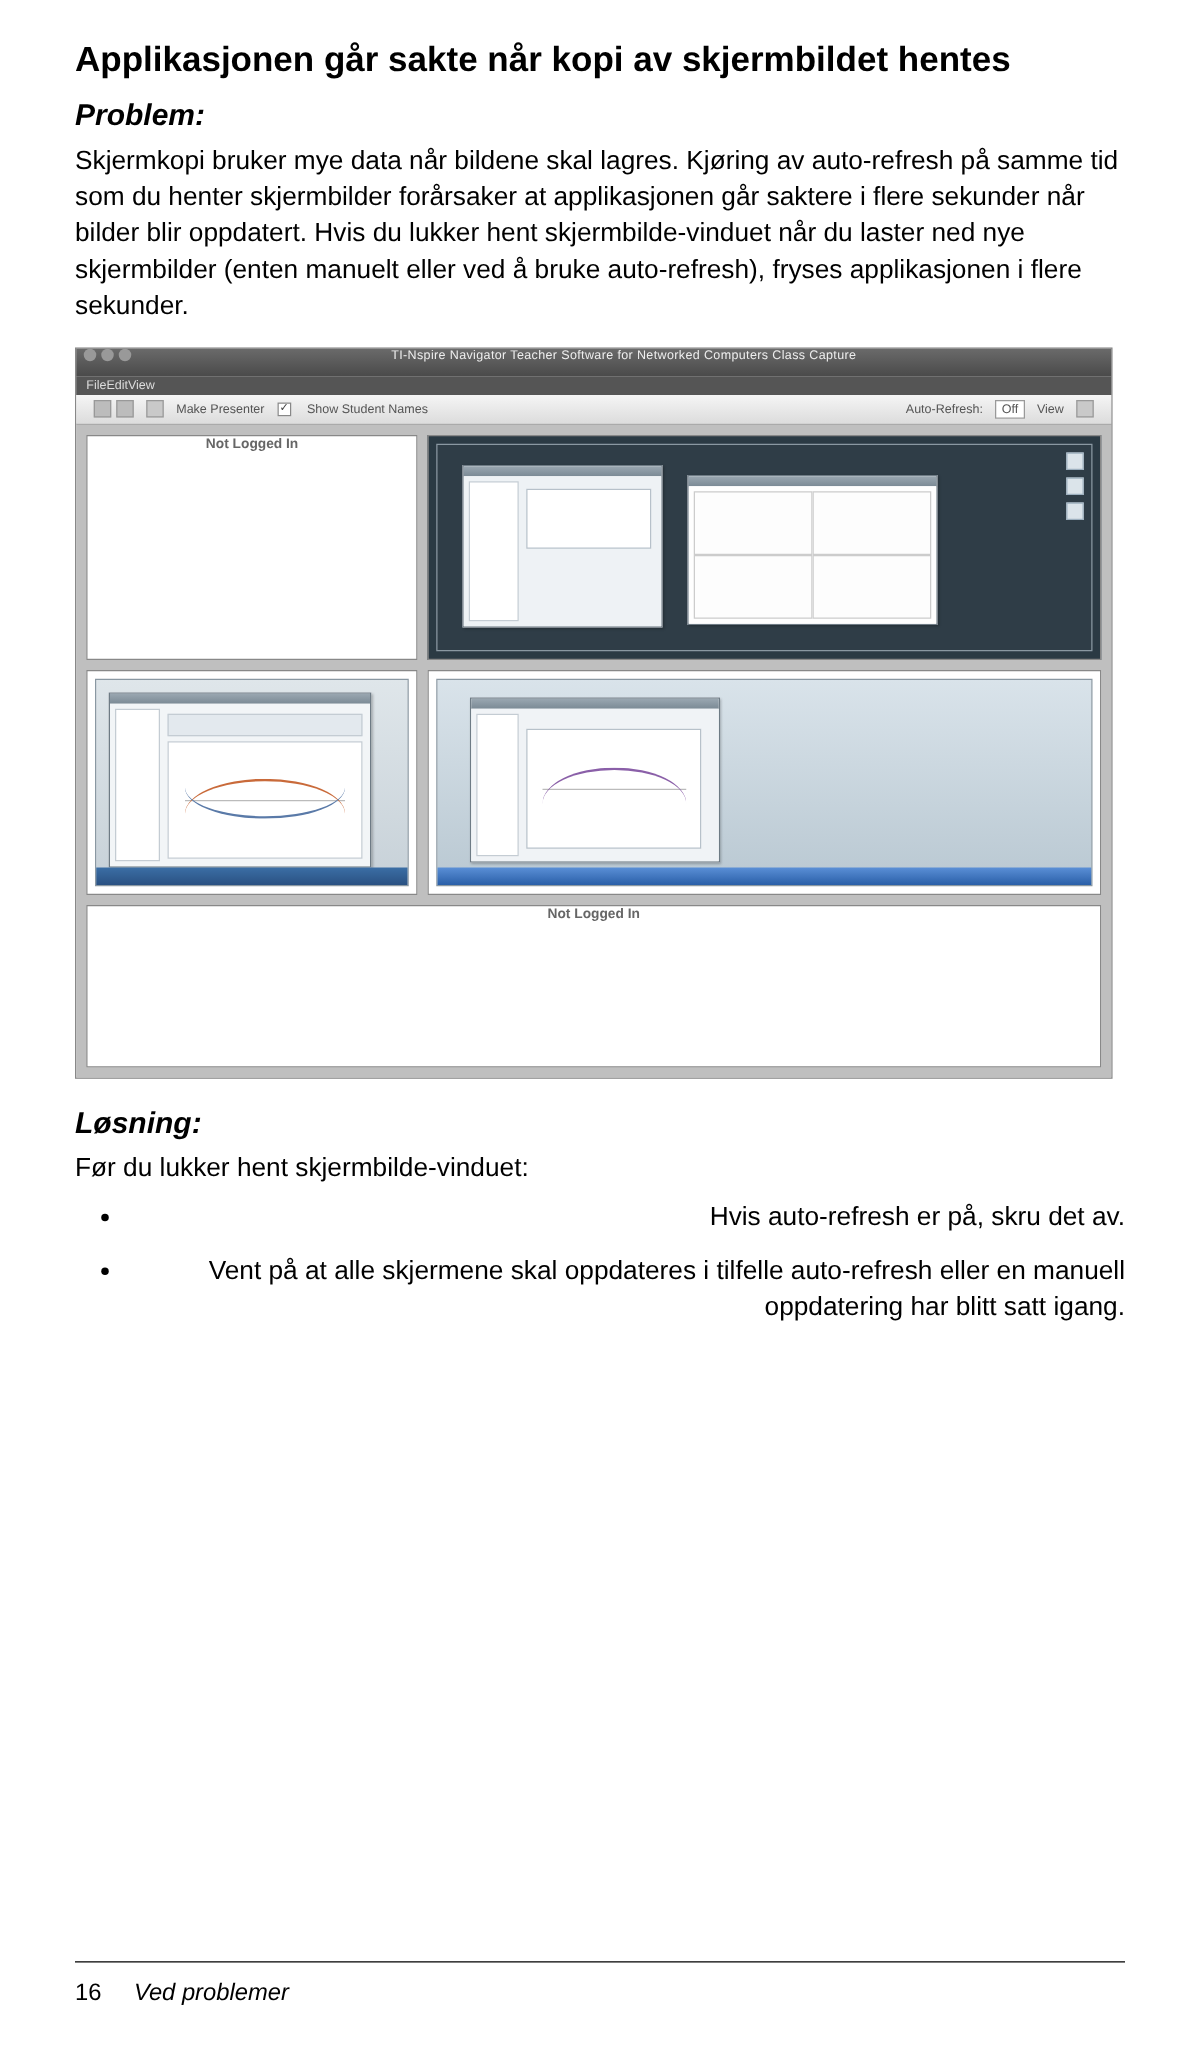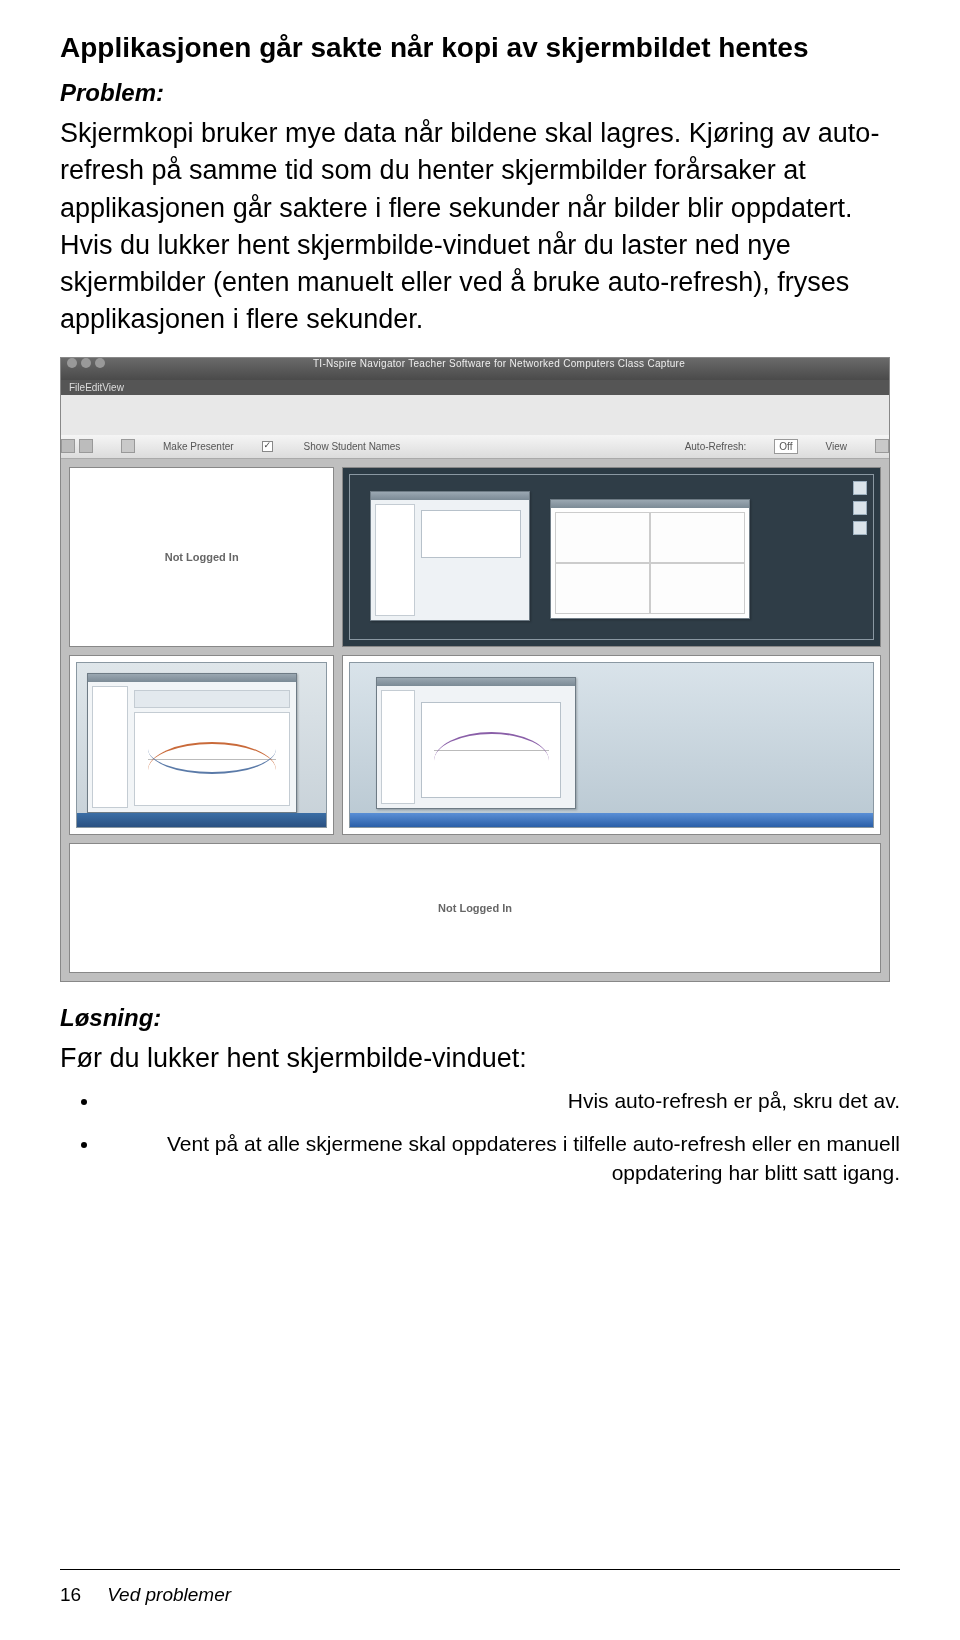--- a/index.html
+++ b/index.html
@@ -18,21 +18,21 @@
     margin-bottom: 14px;
     line-height: 1.25;
   }
   .subheading {
     font-size: 24px;
     font-style: italic;
     font-weight: bold;
     margin-bottom: 8px;
   }
   .para {
-    font-size: 27px;
+    font-size: 21px;
     line-height: 1.38;
     margin-bottom: 18px;
   }
   .screenshot-wrap {
     width: 830px;
     margin: 6px 0 22px 0;
   }
   .app-window {
     width: 100%;
     border: 1px solid #888;
@@ -49,40 +49,40 @@
   }
   .traffic { display: flex; gap: 4px; margin-right: 10px; }
   .traffic span { width:10px; height:10px; border-radius:50%; background:#999; display:inline-block; }
   .app-title { flex:1; text-align:center; font-size:10px; color:#eee; letter-spacing:.3px; }
   .app-menubar {
     background:#555; color:#ddd; font-size:10px; padding:2px 8px; display:flex; 
   }
   .app-toolbar {
     background: linear-gradient(#f5f5f5,#dcdcdc);
     border-bottom:1px solid #aaa;
-    padding:4px 0;
-    display:flex; align-items:center; gap:28px;
-    font-size:10px; color:#555;margin-top:40px;
+    padding:4px 14px;
+    display:flex; align-items:center; gap:10px;
+    font-size:10px; color:#555;
   }
   .tb-icons { display:flex; gap:4px; }
   .tb-icons i { width:14px; height:14px; background:#bcbcbc; border:1px solid #999; display:inline-block; }
   .tb-spacer { flex:1; }
   .tb-select { border:1px solid #999; padding:1px 4px; background:#fff; }
   .app-body {
     background:#bfbfbf;
     padding:8px;
     display:grid;
     grid-template-columns: 1fr 1fr 1fr;
     grid-template-rows: 180px 180px 130px;
     gap:8px;
   }
   .tile {
     background:#fff;
     border:1px solid #888;
-    display:flex; align-items:center; justify-content:center;
+    display:flex; justify-content:center;
     font-size:11px; color:#666; font-weight:bold;
     position:relative;
   }
   .tile.wide { grid-column: 2 / span 2; position:relative; overflow:hidden; }
   .tile.dark { background:#2b3a44; }
   .desk {
     position:absolute; inset:6px;
     background:linear-gradient(#dfe6ea,#c7d1d8);
     border:1px solid #8a98a2;
   }

